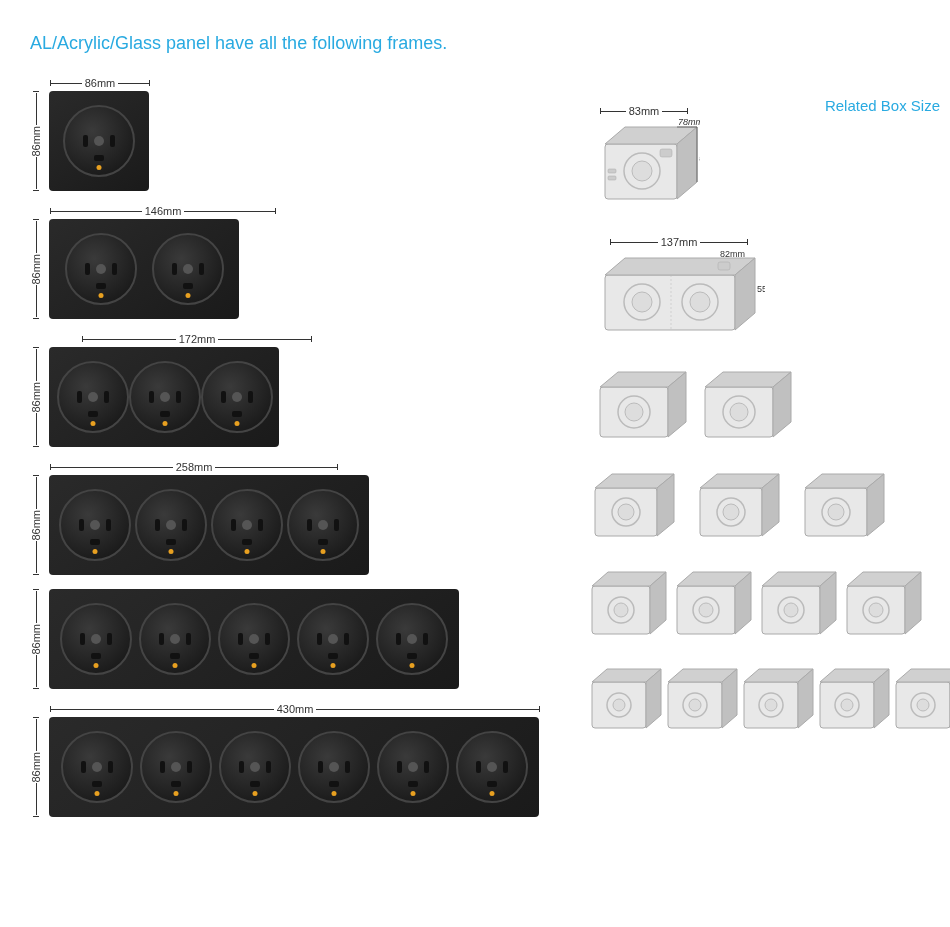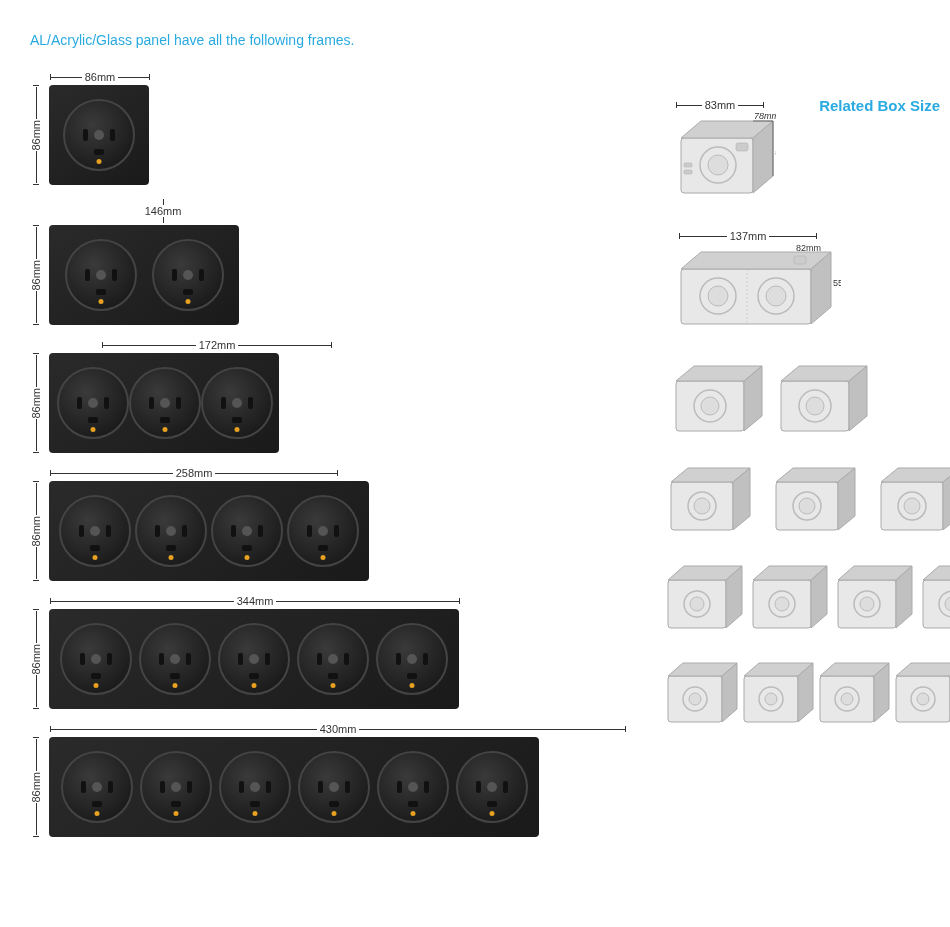--- a/index.html
+++ b/index.html
@@ -21,33 +21,33 @@
 
     .title {
       font-size: 48px;
       font-weight: bold;
       color: #1a1a1a;
       line-height: 1.1;
       margin-bottom: 8px;
     }
 
     .subtitle {
-      font-size: 14px;
+      font-size: 18px;
       color: #29aae1;
       line-height: 1.5;
       margin-bottom: 20px;
     }
 
     .related-box-label {
       position: absolute;
       top: 97px;
       right: 10px;
       color: #29aae1;
       font-size: 15px;
-      font-weight: 700;
+      font-weight: 400;
     }
 
     .main-content {
       display: flex;
       gap: 0;
     }
 
     .left-column {
       flex: 0 0 520px;
     }
@@ -228,21 +228,21 @@
               <div class="socket-hole-v right"></div>
               <div class="socket-hole-bottom"></div>
               <div class="socket-dot"></div>
             </div>
           </div>
         </div>
       </div>
 
       <div class="frame-row">
         <div style="margin-left:20px;">
-          <div class="horizontal-dim" style="width:226px;flex-direction:column;">
+          <div class="horizontal-dim" style="width:226px;">
             <div class="vtick"></div>
               <div class="hline"></div>
             <span class="dim-text">146mm</span>
             <div class="hline"></div>
               <div class="vtick"></div>
           </div>
         </div>
         <div class="frame-container">
           <div class="vertical-dim-label" style="height:100px;">
             <div class="htick"></div>
@@ -262,21 +262,21 @@
               <div class="socket-hole-v left"></div>
                 <div class="socket-hole-v right"></div>
               <div class="socket-hole-bottom"></div>
                 <div class="socket-dot"></div>
             </div>
           </div>
         </div>
       </div>
 
       <div class="frame-row">
-        <div style="margin-left:30px;padding-left:42px;">
+        <div style="margin-left:10px;padding-left:42px;">
           <div class="horizontal-dim" style="width:230px;">
             <div class="vtick"></div>
               <div class="hline"></div>
             <span class="dim-text">172mm</span>
             <div class="hline"></div>
               <div class="vtick"></div>
           </div>
         </div>
         <div class="frame-container">
           <div class="vertical-dim-label" style="height:100px;">
@@ -350,29 +350,20 @@
               <div class="socket-hole-v left"></div>
                 <div class="socket-hole-v right"></div>
               <div class="socket-hole-bottom"></div>
                 <div class="socket-dot"></div>
             </div>
           </div>
         </div>
       </div>
 
       <div class="frame-row">
-        <div style="margin-left:20px;">
-          <div class="horizontal-dim" style="width:410px;">
-            <div class="vtick"></div>
-              <div class="hline"></div>
-            <span class="dim-text">344mm</span>
-            <div class="hline"></div>
-              <div class="vtick"></div>
-          </div>
-        </div>
         <div class="frame-container">
           <div class="vertical-dim-label" style="height:100px;">
             <div class="htick"></div>
             <div class="vline"></div>
             <span style="font-size:11px;writing-mode:vertical-rl;transform:rotate(180deg);color:#333;">86mm</span>
             <div class="vline"></div>
             <div class="htick"></div>
           </div>
           <div class="socket-frame socket-frame-5">
             <div class="socket-unit">
@@ -404,21 +395,21 @@
                 <div class="socket-hole-v right"></div>
               <div class="socket-hole-bottom"></div>
                 <div class="socket-dot"></div>
             </div>
           </div>
         </div>
       </div>
 
       <div class="frame-row">
         <div style="margin-left:20px;">
-          <div class="horizontal-dim" style="width:576px;">
+          <div class="horizontal-dim" style="width:490px;">
             <div class="vtick"></div>
               <div class="hline"></div>
             <span class="dim-text">430mm</span>
             <div class="hline"></div>
               <div class="vtick"></div>
           </div>
         </div>
         <div class="frame-container">
           <div class="vertical-dim-label" style="height:100px;">
             <div class="htick"></div>
@@ -506,21 +497,21 @@
 
               <line x1="107" y1="8" x2="107" y2="63" stroke="#555" stroke-width="0.8" stroke-dasharray="none"></line>
               <text x="109" y="42" font-size="9" fill="#333">55mm</text>
             </svg>
           </div>
         </div>
       </div>
 
       <div class="box-row" style="margin-bottom:22px;">
         <div style="position:relative;">
-          <div style="font-size:11px;color:#333;text-align:center;margin-bottom:2px;margin-left:13px;">
+          <div style="font-size:11px;color:#333;text-align:center;margin-bottom:2px;margin-left:20px;">
             <div class="horizontal-dim" style="width:138px;">
               <div class="vtick"></div>
                 <div class="hline"></div>
               <span class="dim-text">137mm</span>
               <div class="hline"></div>
                 <div class="vtick"></div>
             </div>
           </div>
           <div style="display:flex;align-items:flex-start;">
             <svg width="175" height="95" viewBox="0 0 175 95">

